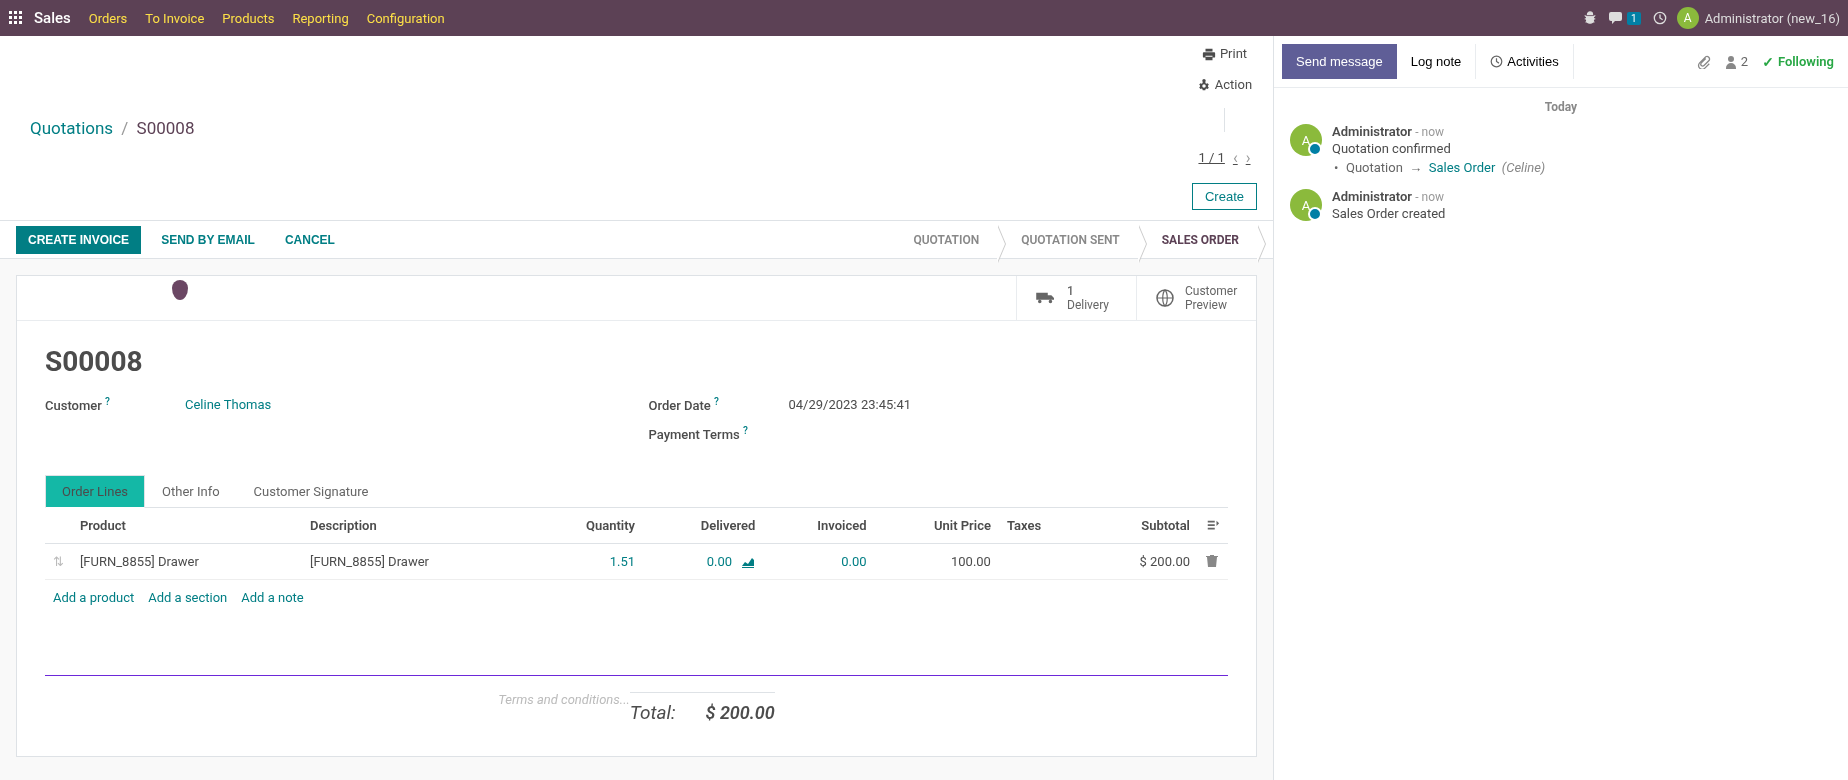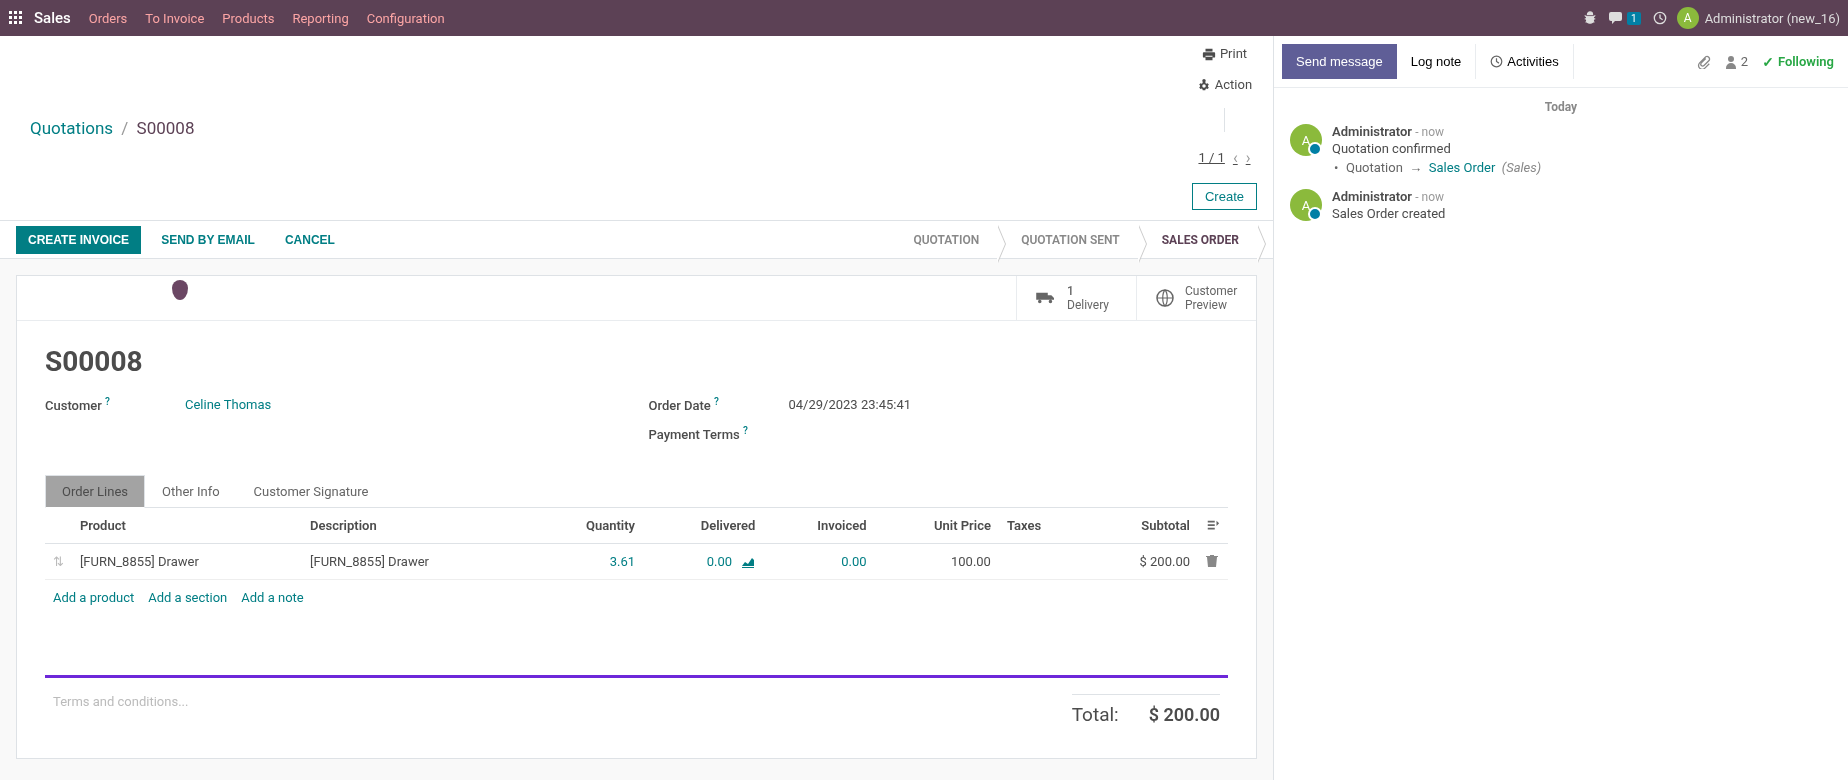--- a/index.html
+++ b/index.html
@@ -1,20 +1,20 @@
 <!DOCTYPE html>
 <html><head>
 <meta charset="utf-8">
 <style>
 * { box-sizing: border-box; margin: 0; padding: 0; }
 body { font-family: -apple-system, BlinkMacSystemFont, "Segoe UI", Roboto, sans-serif; font-size: 13px; color: #4c4c4c; background: #f9f9f9; }
 .topbar { background: #5c4155; height: 36px; display: flex; align-items: center; padding: 0 8px; color: #ddd; }
 .topbar .apps-icon { width: 16px; height: 16px; display: inline-block; margin-right: 10px; cursor: pointer; }
 .topbar .app-name { color: #fff; font-weight: 500; font-size: 15px; margin-right: 18px; }
-.topbar .menu-item { color: #fca5a5; margin-right: 18px; cursor: pointer; font-size: 13px; }
+.topbar .menu-item { color: #fde047; margin-right: 18px; cursor: pointer; font-size: 13px; }
 .topbar .spacer { flex: 1; }
 .topbar .icon-btn { margin-left: 12px; cursor: pointer; display: flex; align-items: center; }
 .topbar .chat-badge { background: #0180a5; color: #fff; font-size: 10px; padding: 1px 4px; border-radius: 2px; margin-left: 2px; }
 .topbar .avatar-small { width: 22px; height: 22px; border-radius: 50%; background: #8bba3c; color: #fff; display: flex; align-items: center; justify-content: center; font-size: 12px; margin-left: 10px; margin-right: 6px; }
 .topbar .user-name { color: #ddd; font-size: 13px; }
 
 .main-layout { display: flex; height: calc(100vh - 36px); }
 .content-area { flex: 1; overflow: auto; }
 .chatter { width: 575px; border-left: 1px solid #dee2e6; background: #fff; overflow: auto; }
 
@@ -53,32 +53,32 @@
 .form-cols { display: flex; gap: 24px; }
 .form-col { flex: 1; }
 .form-row { display: flex; margin-bottom: 12px; align-items: center; }
 .form-label { width: 140px; color: #4c4c4c; font-size: 13px; font-weight: 500; }
 .form-label sup { color: #017e84; font-size: 10px; }
 .form-value { color: #4c4c4c; }
 .form-value.link { color: #017e84; cursor: pointer; }
 
 .tabs { display: flex; border-bottom: 1px solid #dee2e6; margin-top: 20px; }
 .tab { padding: 8px 16px; border: 1px solid transparent; border-bottom: none; cursor: pointer; color: #666; font-size: 13px; margin-bottom: -1px; }
-.tab.active { border-color: #dee2e6; border-bottom: 1px solid #fff; background: #a3a3a3; color: #4c4c4c; }
+.tab.active { border-color: #dee2e6; border-bottom: 1px solid #fff; background: #14b8a6; color: #4c4c4c; }
 
 table.lines { width: 100%; border-collapse: collapse; margin-top: 0; }
 table.lines th { text-align: left; padding: 10px 8px; border-bottom: 1px solid #dee2e6; font-weight: 600; font-size: 13px; color: #4c4c4c; }
 table.lines th.num, table.lines td.num { text-align: right; }
 table.lines td { padding: 10px 8px; border-bottom: 1px solid #eee; font-size: 13px; }
 table.lines td .teal { color: #017e84; }
 .drag-handle { color: #bbb; cursor: move; }
 .line-actions { padding: 10px 8px; display: flex; gap: 14px; }
 .line-actions a { color: #017e84; cursor: pointer; font-size: 13px; }
 
-.totals-row { display: flex; justify-content: space-between; align-items: flex-start; padding: 16px 8px 8px; border-top: 3px solid #6d28d9; margin-top: 20px; }
+.totals-row { display: flex; justify-content: center; align-items: flex-start; padding: 16px 8px 8px; border-top: 1px solid #6d28d9; margin-top: 20px; font-style: italic; }
 .terms-placeholder { color: #bbb; font-size: 13px; }
 .totals { text-align: right; }
 .total-line { display: flex; gap: 30px; justify-content: flex-end; align-items: baseline; border-top: 1px solid #dee2e6; padding-top: 8px; }
 .total-label { font-size: 19px; }
 .total-amount { font-size: 18px; font-weight: 600; }
 
 .chatter-header { display: flex; align-items: center; border-bottom: 1px solid #e9ecef; }
 .chatter-btn { padding: 10px 14px; cursor: pointer; font-size: 13px; border: none; background: none; }
 .chatter-btn.primary { background: #5f5e97; color: #fff; margin: 8px 0 8px 8px; }
 .chatter-btn.lognote { margin: 8px 0; border-right: 1px solid #e9ecef; }
@@ -268,21 +268,21 @@
                       <path fill="#666" d="M2 3h8v2H2zm0 4h8v2H2zm0 4h8v2H2zM12 3l3 3-3 3z"></path>
                     </svg>
                 </th>
               </tr>
             </thead>
             <tbody>
               <tr>
                 <td><span class="drag-handle">⇅</span></td>
                 <td>[FURN_8855] Drawer</td>
                 <td>[FURN_8855] Drawer</td>
-                <td class="num"><span class="teal">3.61</span></td>
+                <td class="num"><span class="teal">1.51</span></td>
                 <td class="num">
                   <span class="teal">0.00</span>
                   <span style="margin-left:6px; display:inline-block; vertical-align:middle;">
                     <svg width="14" height="12" viewBox="0 0 14 12">
                         <path fill="#017e84" d="M1 11h12v1H1zM1 10l3-4 3 2 4-6 2 2v6H1z"></path>
                       </svg>
                   </span>
                 </td>
                 <td class="num"><span class="teal">0.00</span></td>
                 <td class="num">100.00</td>
@@ -356,21 +356,21 @@
         <div class="msg-body">
           <div class="msg-head">
             <span class="msg-author">Administrator</span>
             <span class="msg-time"> - <span>now</span></span>
           </div>
           <div class="msg-text">Quotation confirmed</div>
           <div class="msg-track">
             <span>Quotation</span>
             &nbsp;→&nbsp;
             <span class="link">Sales Order</span>
-            &nbsp;<span class="status">(Sales)</span>
+            &nbsp;<span class="status">(Celine)</span>
           </div>
         </div>
       </div>
 
       <div class="msg">
         <div class="msg-avatar">A</div>
         <div class="msg-body">
           <div class="msg-head">
             <span class="msg-author">Administrator</span>
             <span class="msg-time"> - <span>now</span></span>

